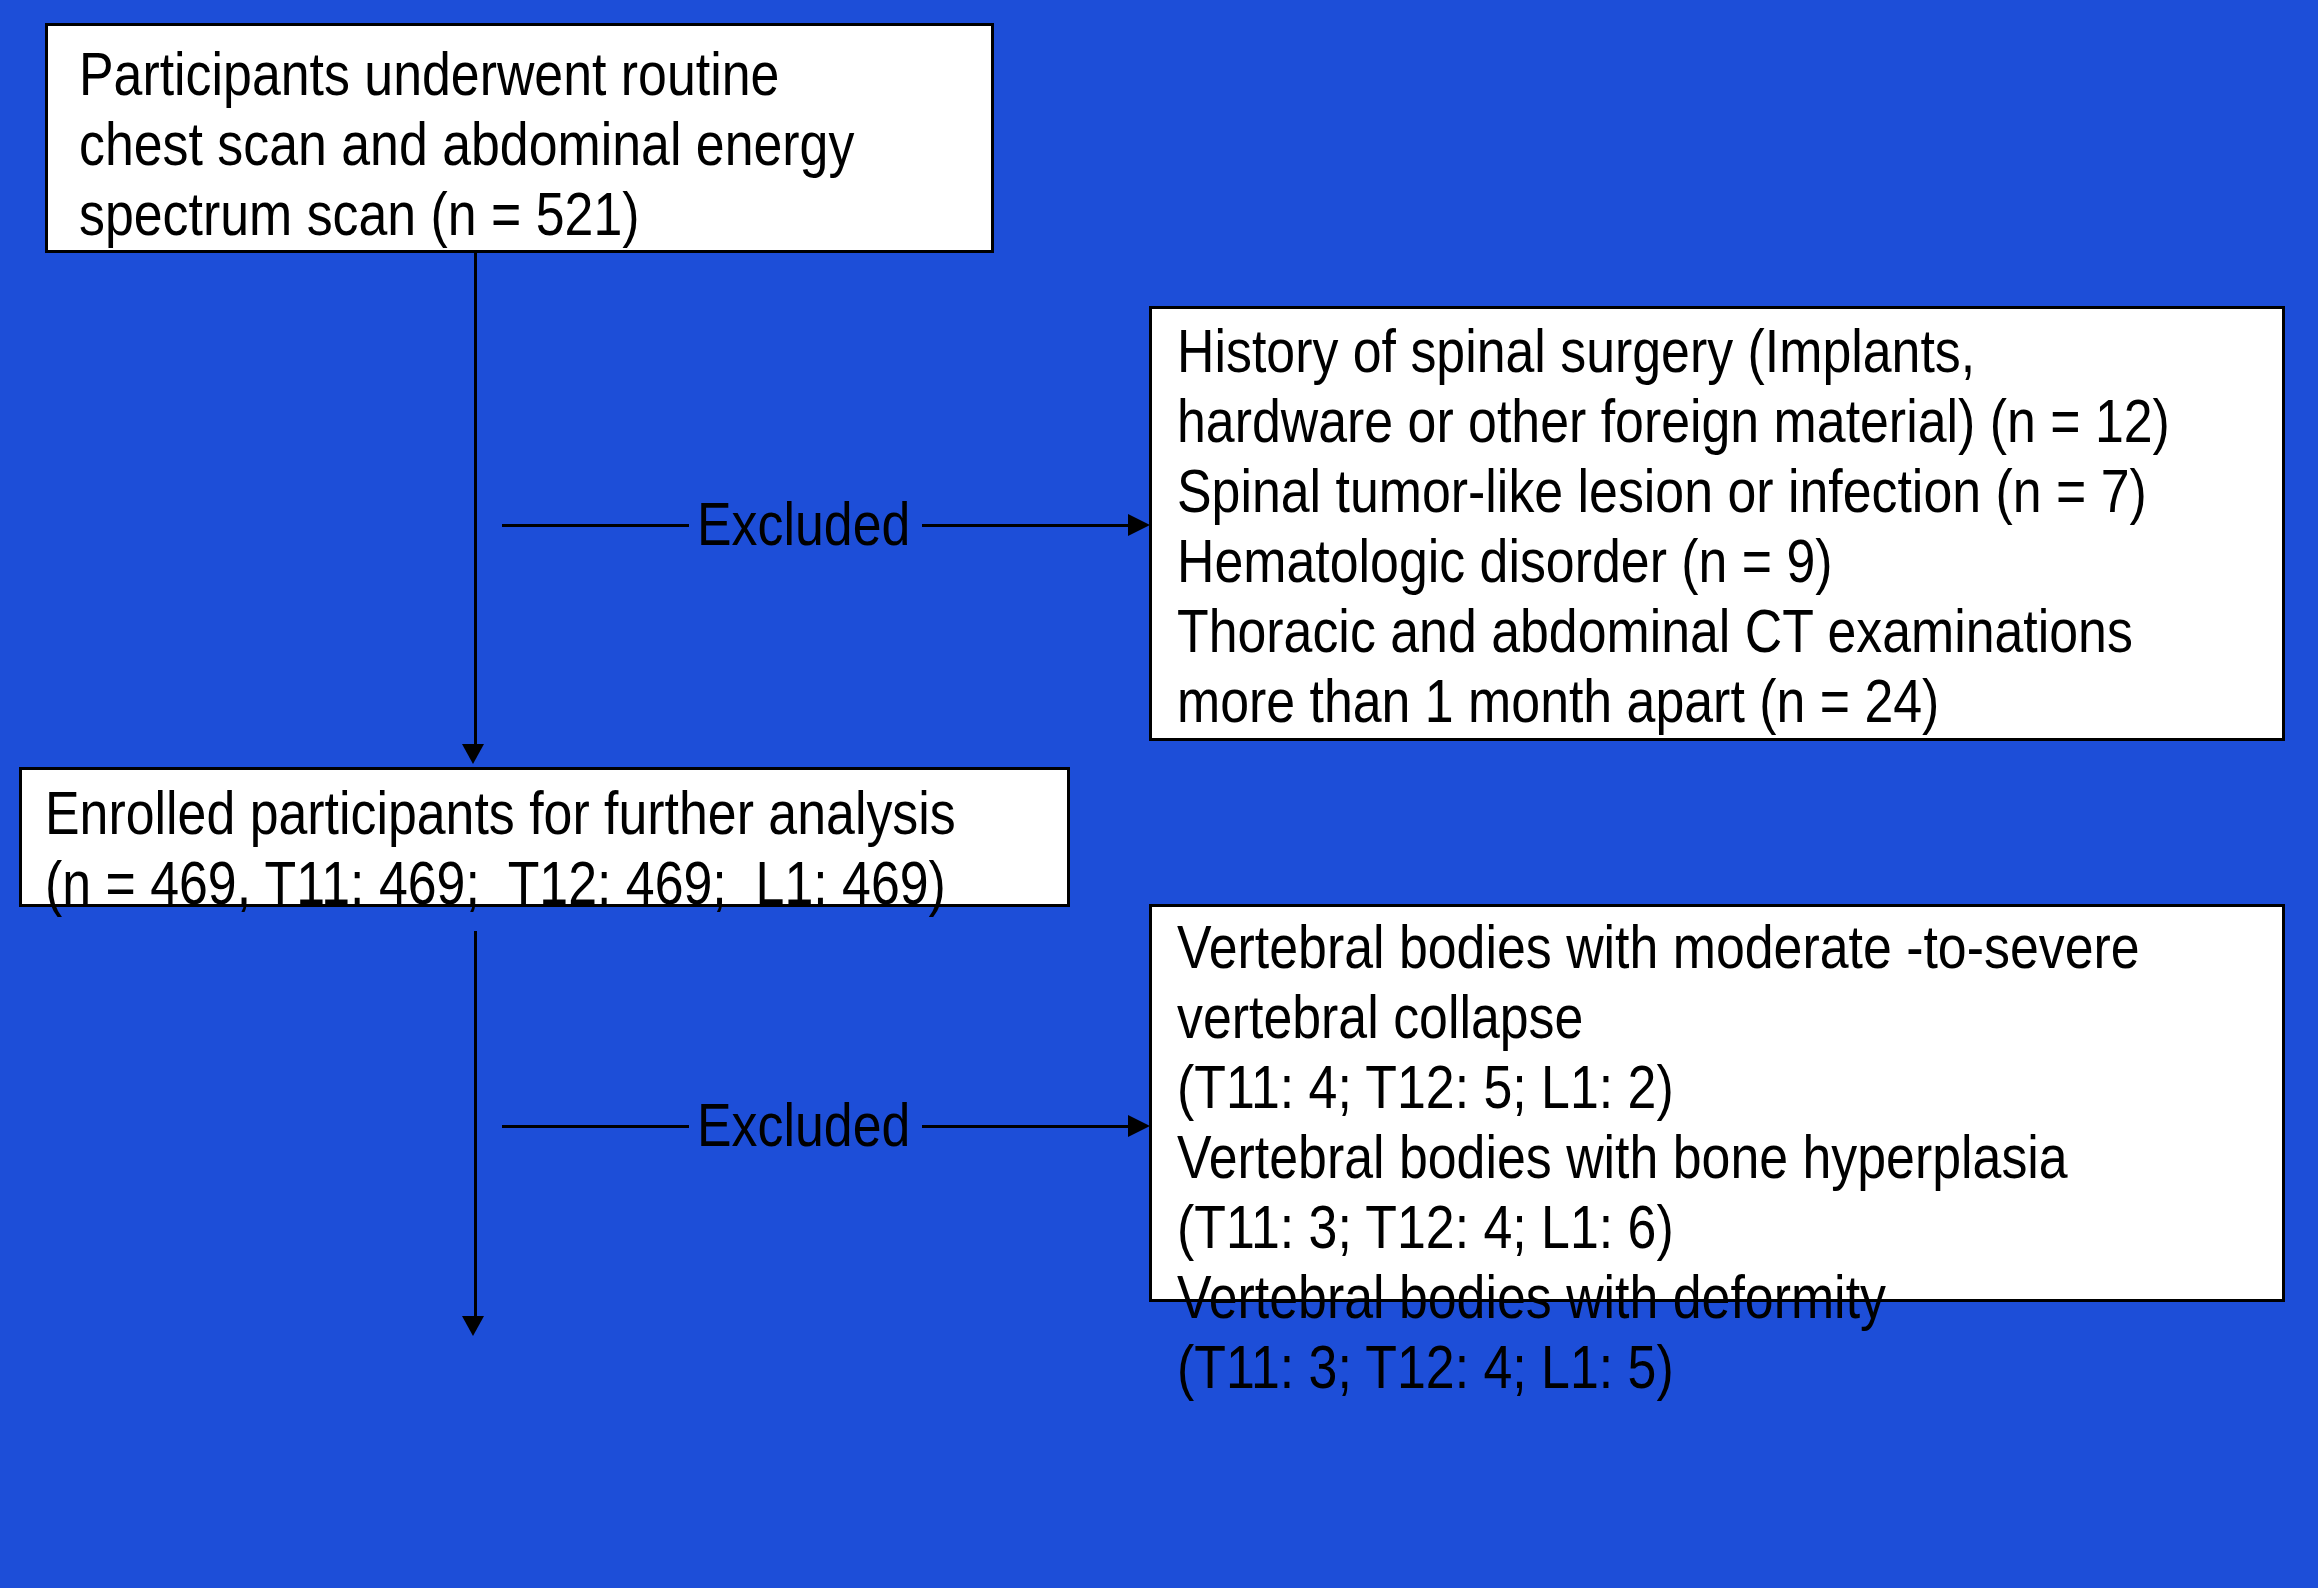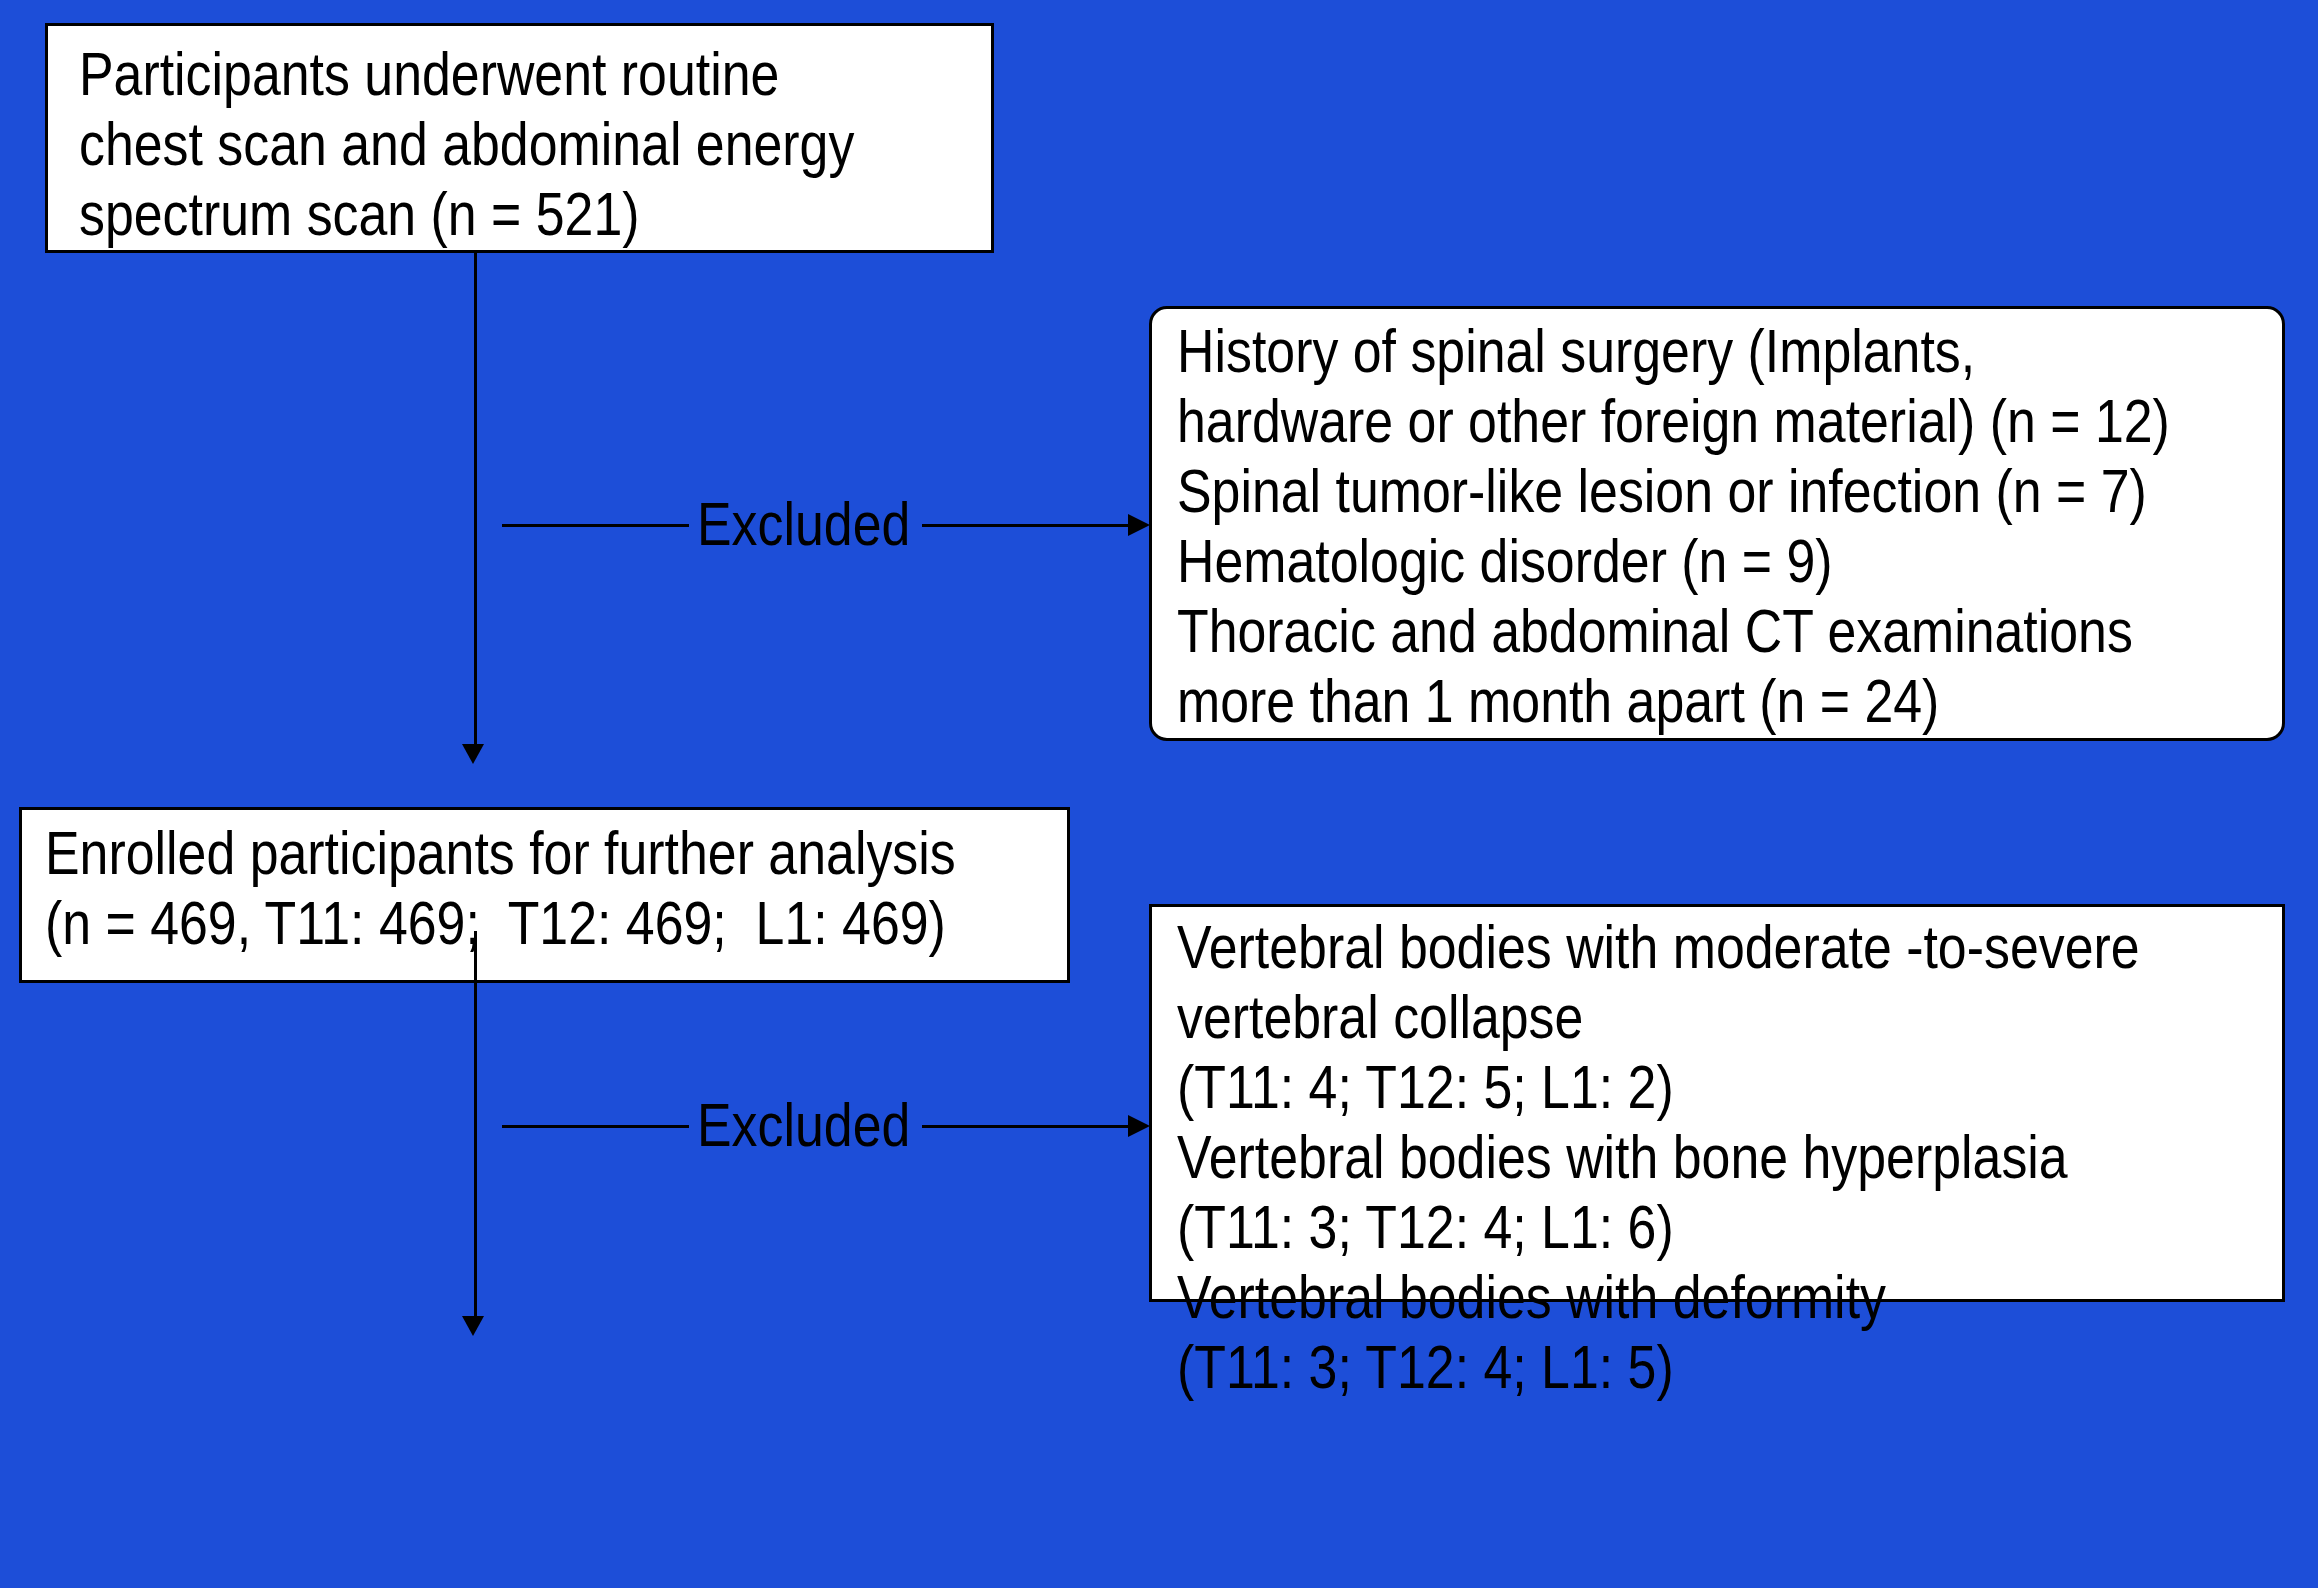--- a/index.html
+++ b/index.html
@@ -51,22 +51,22 @@
     font-size: 61px;
     line-height: 71px;
     height: 71px;
     white-space: pre;
     transform: scaleX(0.85);
     transform-origin: 0 50%;
     color: #000000;
   }
   
   #box-initial    { left: 45px;   top: 23px;   width: 949px; height: 230px; padding: 13px 14.8px 0 31px; }
-  #box-exclusion1 { left: 1149px; top: 306px;  width: 1136px; height: 435px; padding: 6.6px 14.8px 0 24.6px; border-radius: 18px; }
-  #box-enrolled   { left: 19px;   top: 767px;  width: 1051px; height: 176px; padding: 8.2px 11.5px 0 23px; margin-top: 40px; }
+  #box-exclusion1 { left: 1149px; top: 306px;  width: 1136px; height: 435px; padding: 6.6px 14.8px 0 24.6px; }
+  #box-enrolled   { left: 19px;   top: 767px;  width: 1051px; height: 140px; padding: 8.2px 11.5px 0 23px; }
   #box-exclusion2 { left: 1149px; top: 904px; width: 1136px; height: 398px; padding: 4.9px 14.8px 0 24.6px; }
   #box-final      { left: 45px;   top: 1339px; width: 949px; height: 223px; padding: 4.9px 14.8px 0 31px; }
 </style>
 </head>
 <body>
 
 <div id="canvas">
 
   <div class="box" id="box-initial">
       <div class="line">Participants underwent routine</div>

